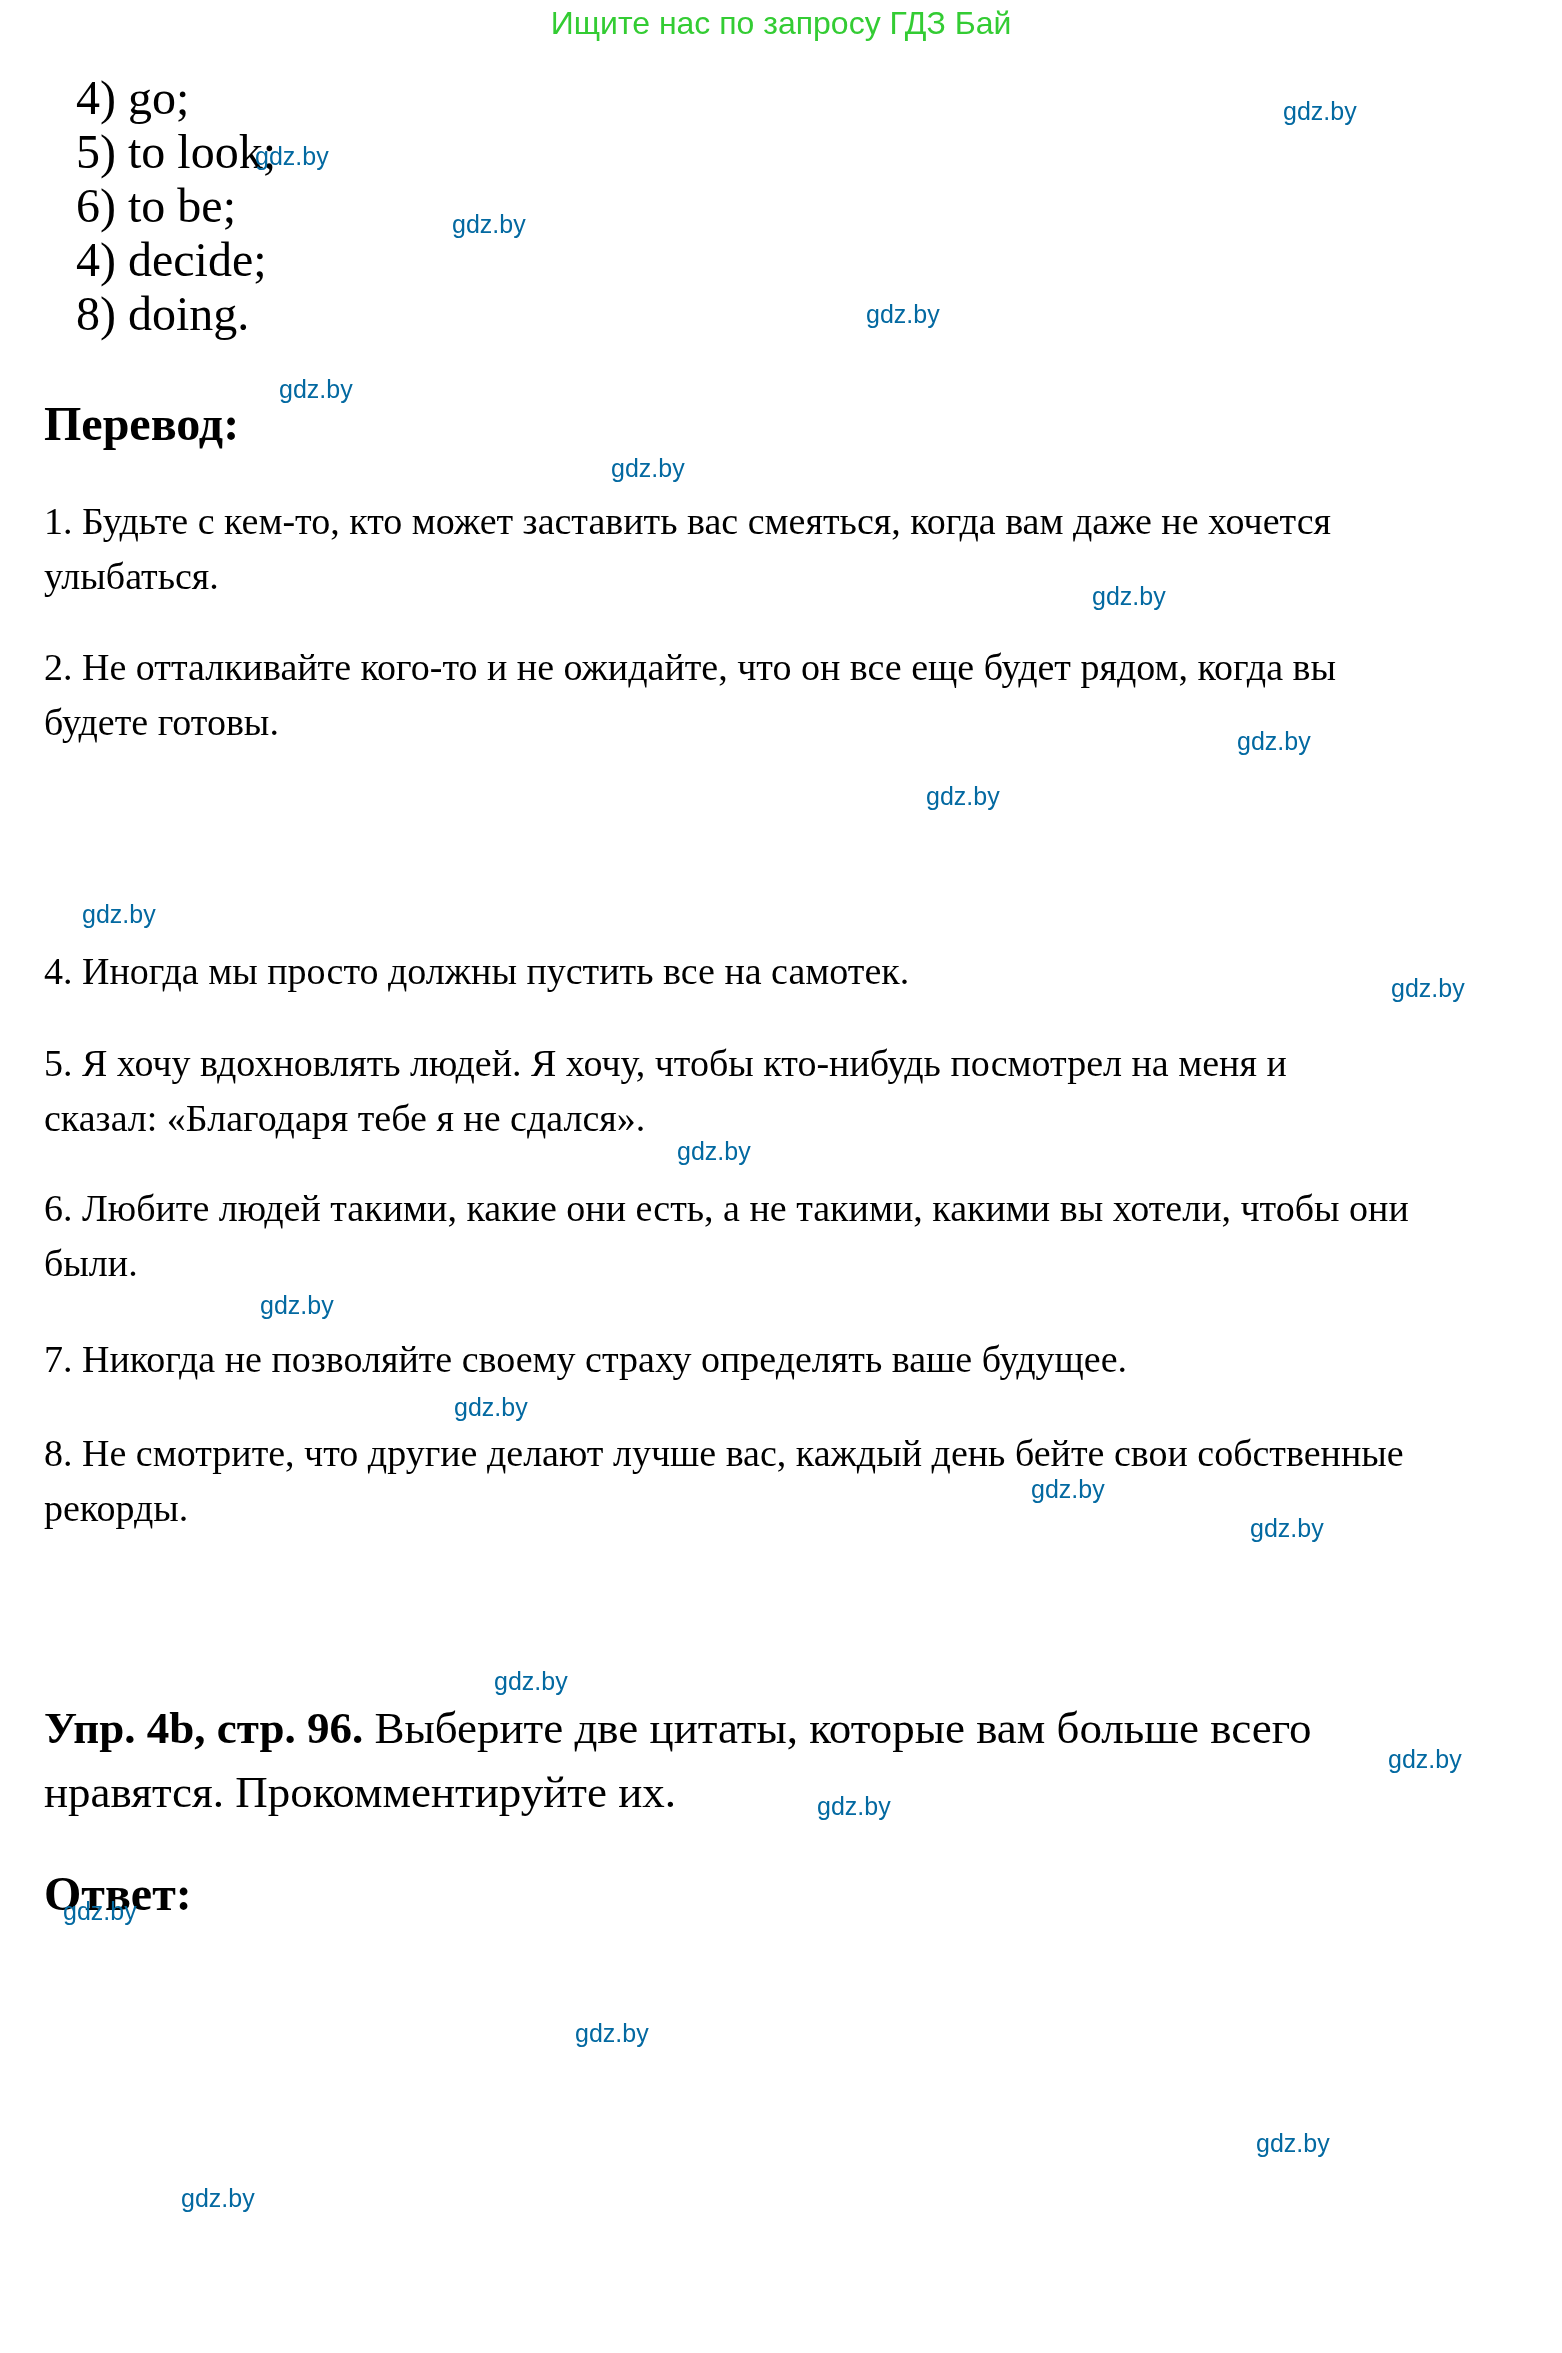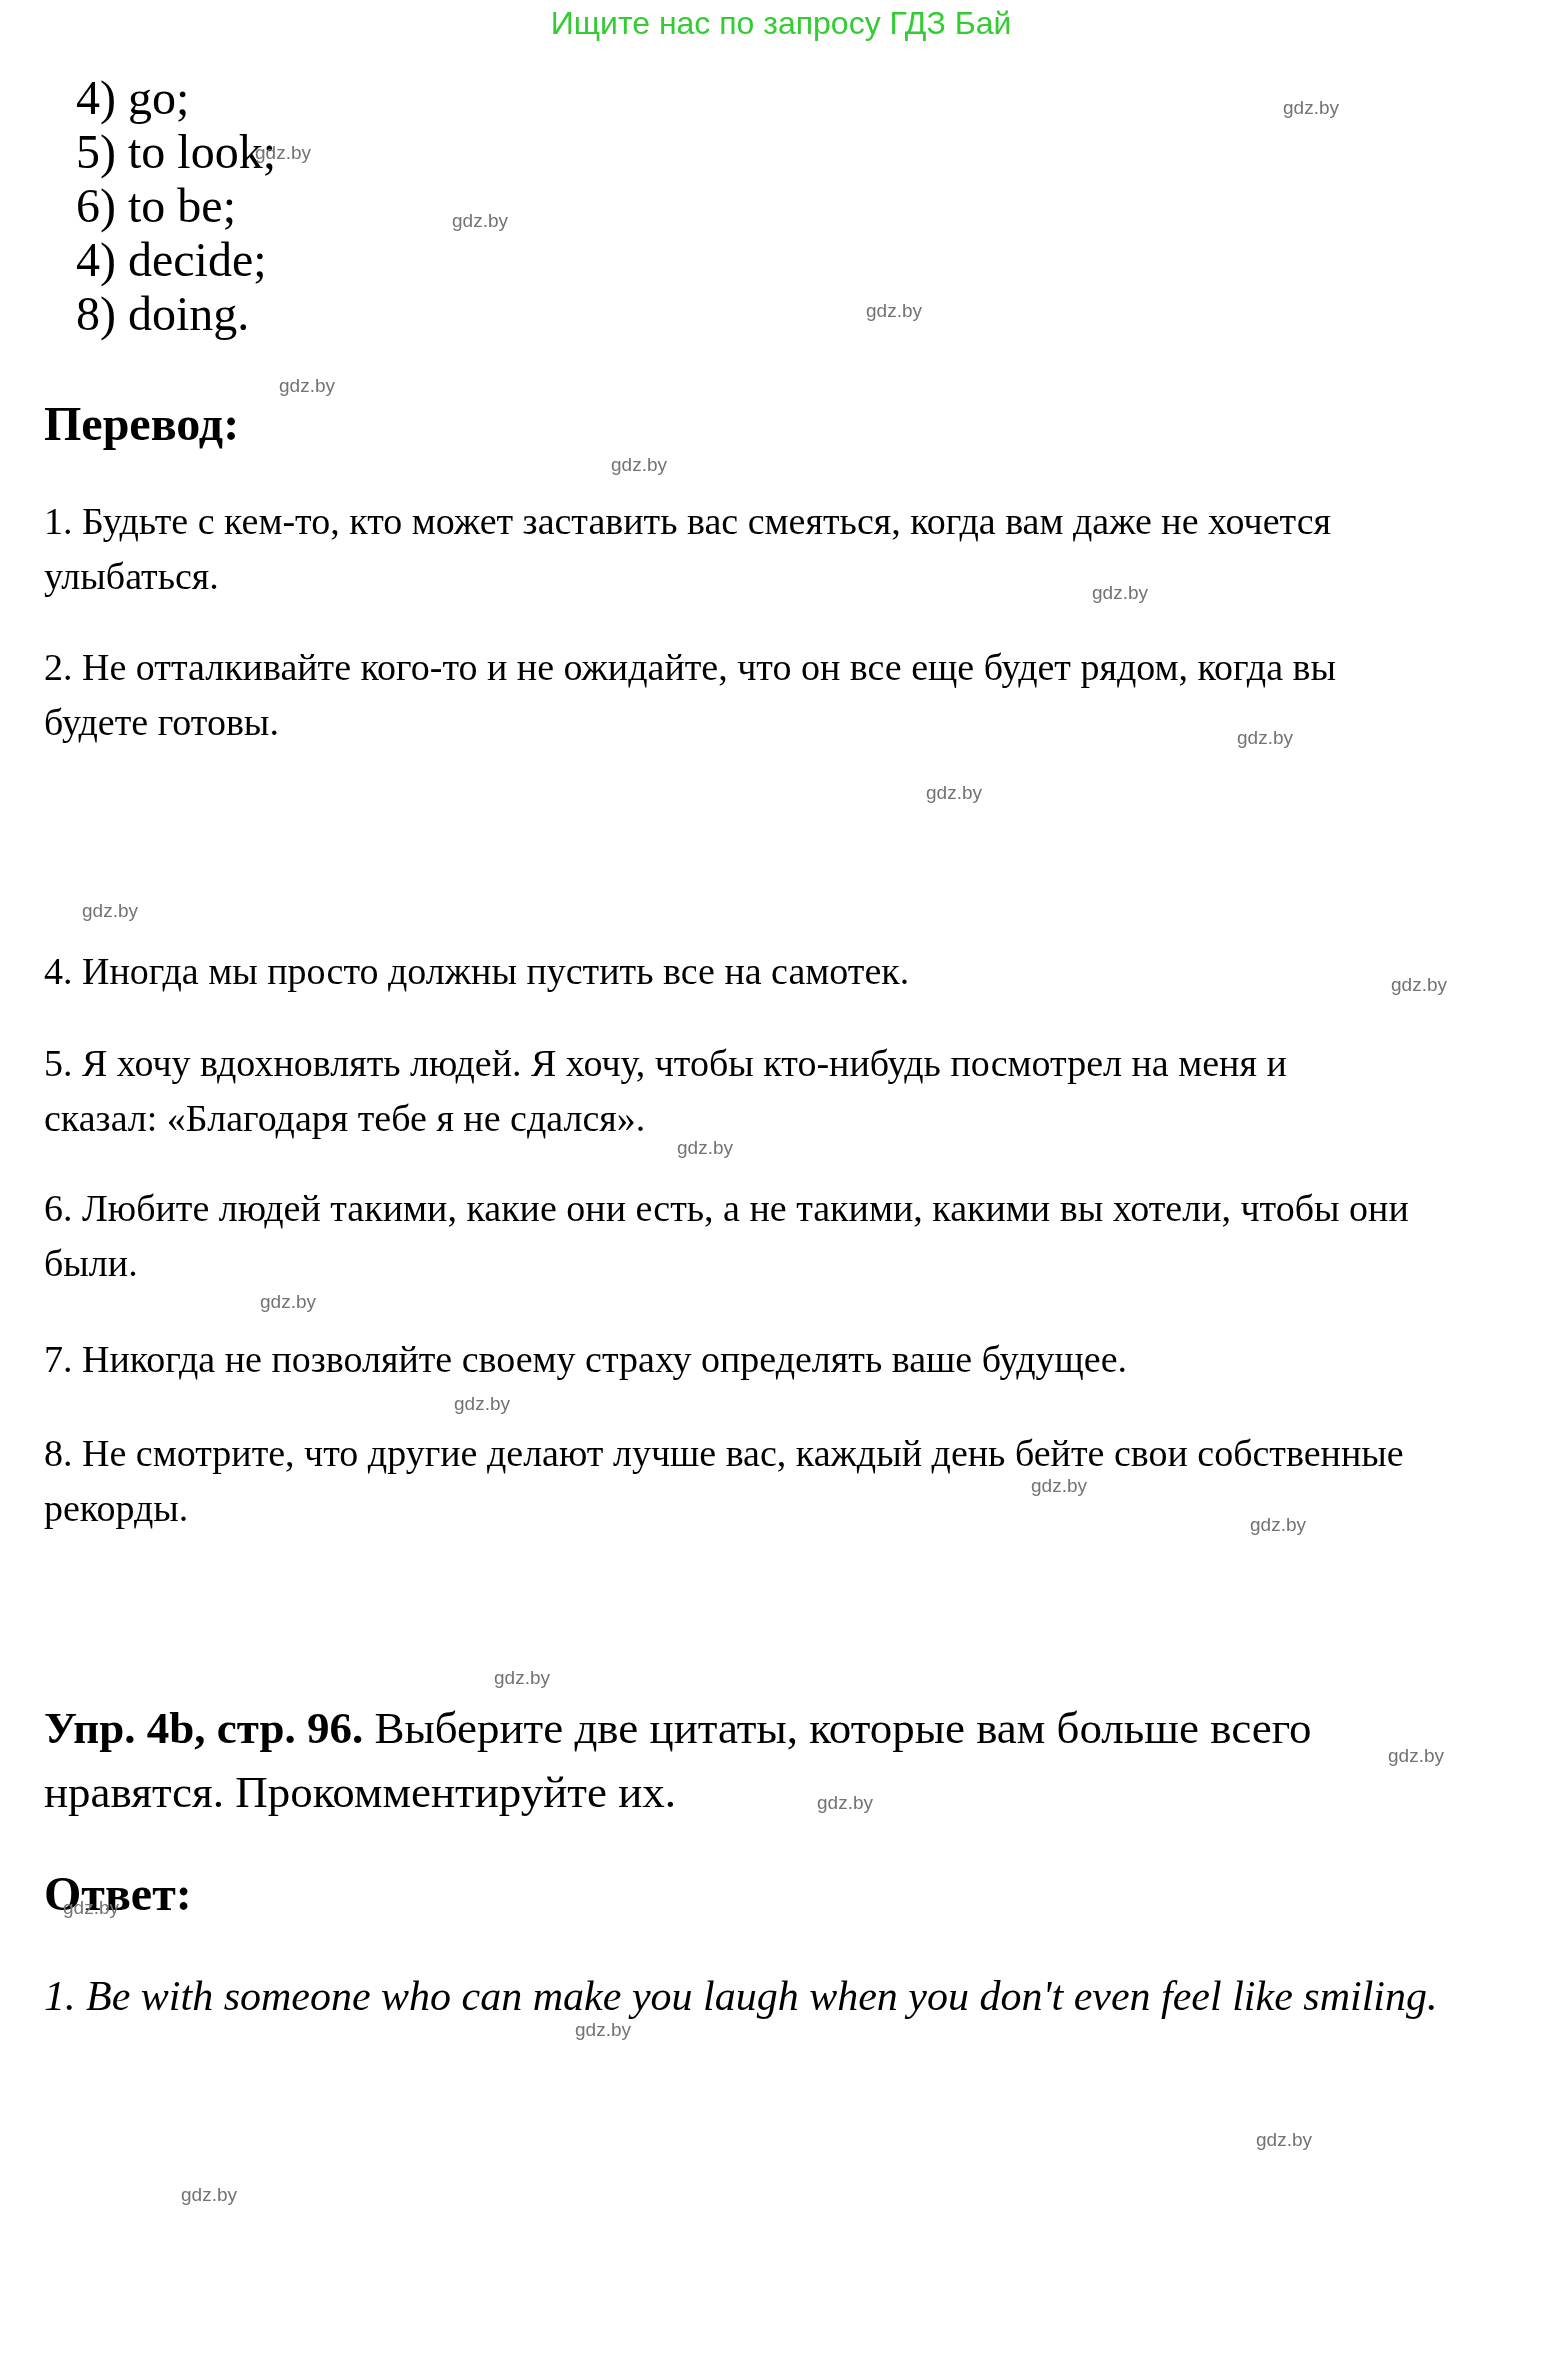--- a/index.html
+++ b/index.html
@@ -63,22 +63,22 @@
   .eng-comment {
     position: absolute;
     left: 44px; top: 2073px;
     font-size: 40px;
     line-height: 59px;
     max-width: 1527px;
   }
   .wm {
     position: absolute;
     font-family: "Liberation Sans", sans-serif;
-    font-size: 19px;
-    color: #737373;
+    font-size: 25px;
+    color: #0369a1;
     white-space: nowrap;
   }
   .footer {
     position: absolute;
     top: 2312px; left: 0;
     width: 100%;
     text-align: right;
     font-family: "Liberation Sans", sans-serif;
     font-size: 29px;
     color: #451d86;
@@ -107,21 +107,20 @@
   <div class="para" style="top:944px">4. Иногда мы просто должны пустить все на самотек.</div>
   <div class="para narrow" style="top:1036px">5. Я хочу вдохновлять людей. Я хочу, чтобы кто-нибудь посмотрел на меня и сказал: «Благодаря тебе я не сдался».</div>
   <div class="para" style="top:1181px">6. Любите людей такими, какие они есть, а не такими, какими вы хотели, чтобы они были.</div>
   <div class="para" style="top:1332px">7. Никогда не позволяйте своему страху определять ваше будущее.</div>
   <div class="para" style="top:1426px">8. Не смотрите, что другие делают лучше вас, каждый день бейте свои собственные рекорды.</div>
 
   <div class="exercise"><span class="ex-label">Упр. 4b, стр. 96.</span> <span>Выберите две цитаты, которые вам больше всего нравятся. Прокомментируйте их.</span></div>
 
   <div class="heading" style="top:1866px">Ответ:</div>
 
-  <div class="eng-quote" style="top:1968px">1. Be with someone who can make you laugh when you don't even feel like smiling.</div>
 
   <span class="wm" style="left:1283px; top:97px">gdz.by</span>
   <span class="wm" style="left:255px;  top:142px">gdz.by</span>
   <span class="wm" style="left:452px;  top:210px">gdz.by</span>
   <span class="wm" style="left:866px; top:300px">gdz.by</span>
   <span class="wm" style="left:279px;  top:375px">gdz.by</span>
   <span class="wm" style="left:611px;  top:454px">gdz.by</span>
   <span class="wm" style="left:1092px; top:582px">gdz.by</span>
   <span class="wm" style="left:1237px; top:727px">gdz.by</span>
   <span class="wm" style="left:926px; top:782px">gdz.by</span>

